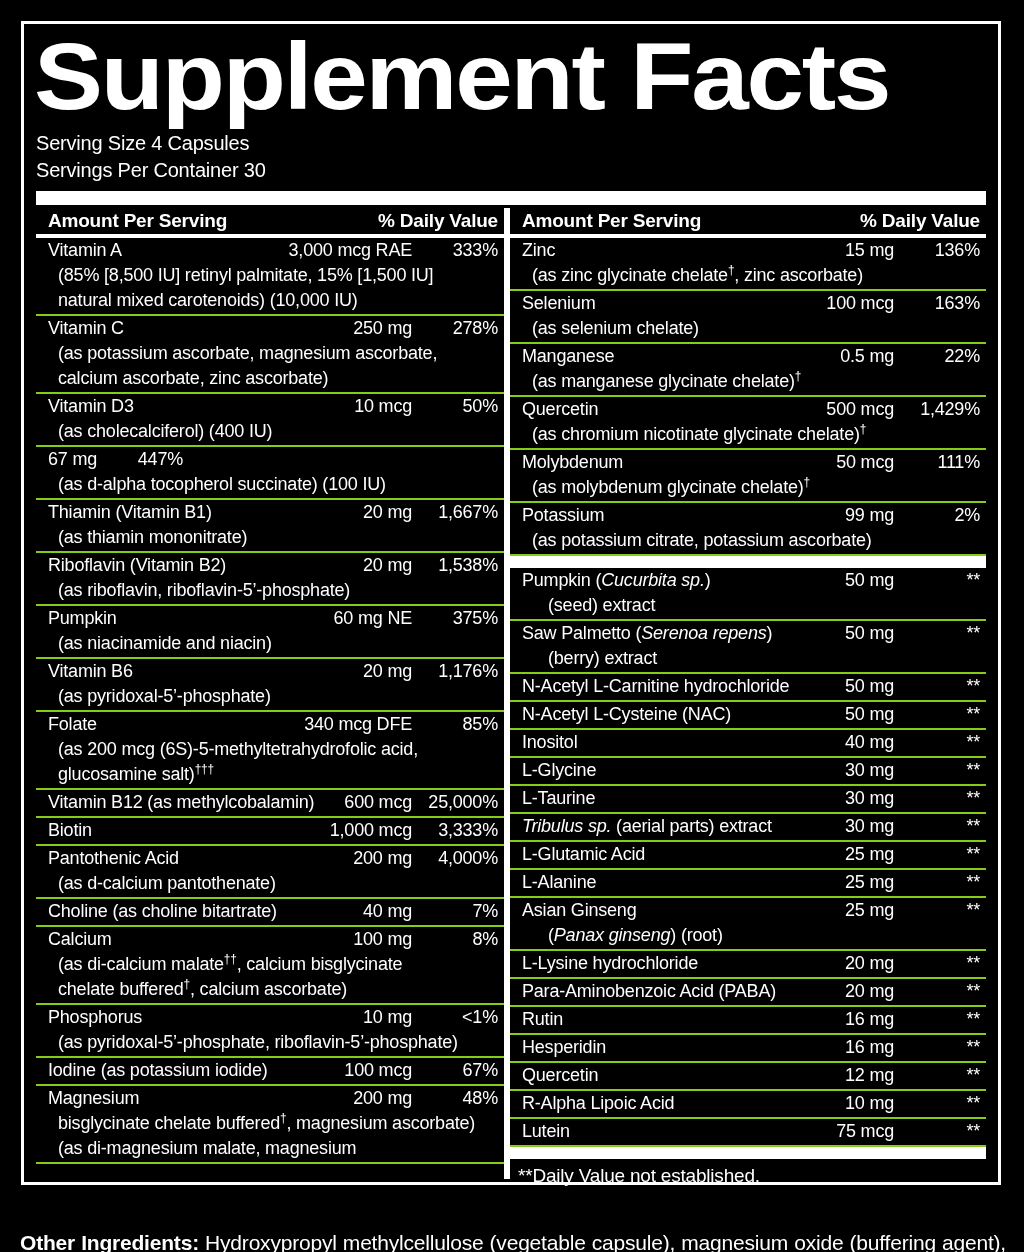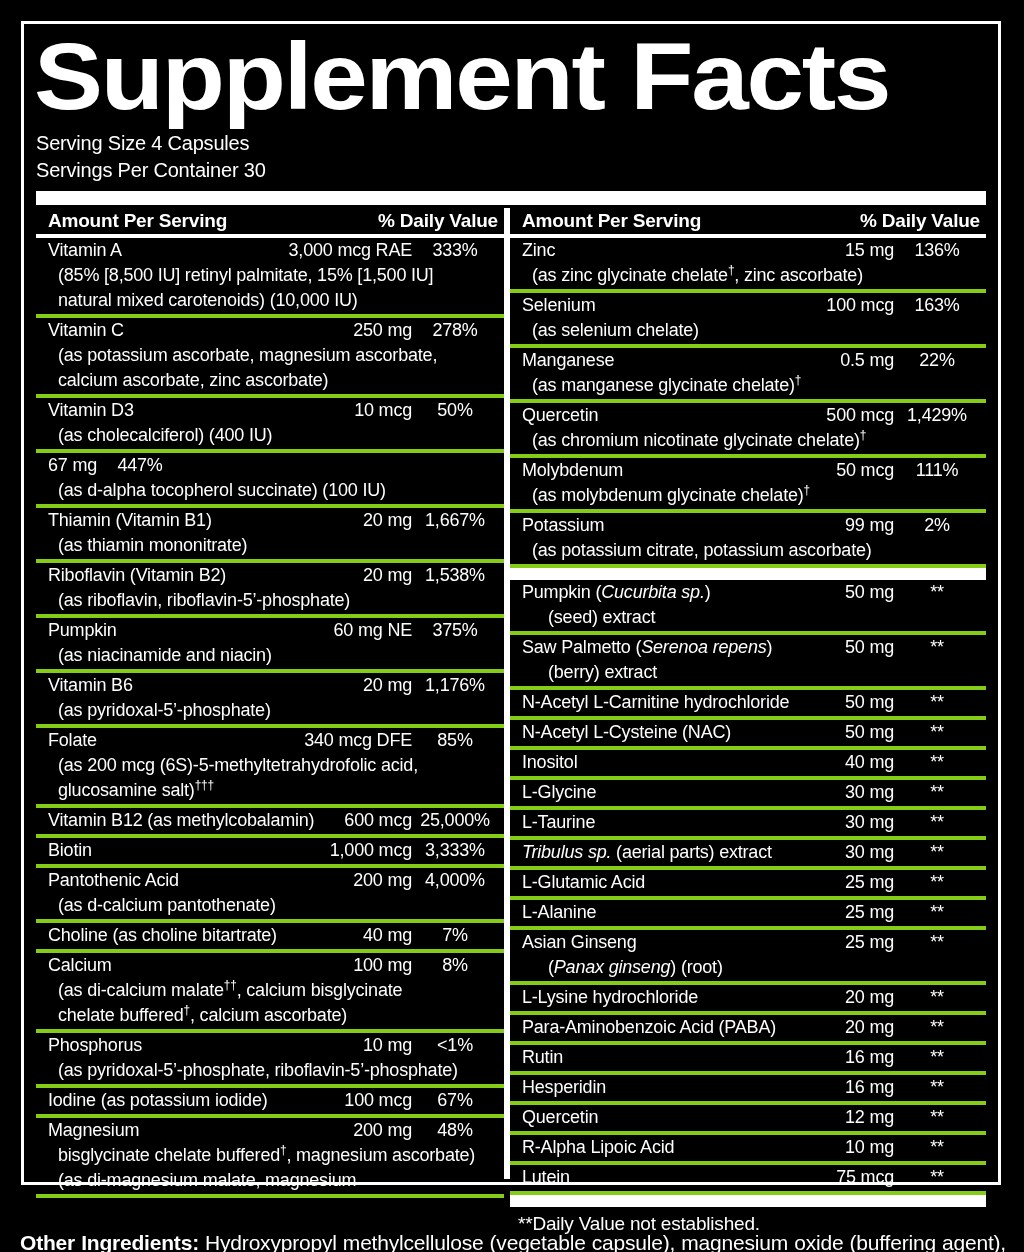--- a/index.html
+++ b/index.html
@@ -8,25 +8,25 @@
   .title{font-weight:bold;font-size:94px;line-height:90px;letter-spacing:-2px;white-space:nowrap;transform:scaleX(1.10);transform-origin:left center;margin:0 0 8px -2px;}
   .serving-info{font-size:20px;line-height:27px;letter-spacing:-0.2px;}
   .thick-bar{height:14px;background:#fff;margin-top:7px;}
   .columns{flex:1;display:flex;margin-top:3px;min-height:0;}
   .column{background:#000;display:flex;flex-direction:column;}
   .column.left{width:468px;}
   .column.right{flex:1;}
   .v-divider{width:6px;background:#fff;}
   .col-header{display:flex;justify-content:space-between;align-items:baseline;font-weight:bold;font-size:19px;letter-spacing:-0.2px;padding:2px 6px 2px 12px;border-bottom:4px solid #fff;}
   .rows{display:block;}
-  .row{border-bottom:4px solid #84cc16;padding:0 6px 1px 12px;font-size:18px;line-height:25px;letter-spacing:-0.2px;}
+  .row{border-bottom:2px solid #84cc16;padding:0 6px 1px 12px;font-size:18px;line-height:25px;letter-spacing:-0.2px;}
   .row-main{display:flex;align-items:baseline;white-space:nowrap;}
   .row-name{flex:1 1 auto;overflow:visible;}
   .row-amt{flex:0 0 auto;}
-  .row-pct{flex:0 0 auto;width:86px;text-align:center;}
+  .row-pct{flex:0 0 auto;width:86px;text-align:right;}
   .row-sub{padding-left:10px;white-space:nowrap;}
   .row-sub.i2{padding-left:26px;}
   sup{font-size:66%;vertical-align:super;line-height:0;}
   i{font-style:italic;}
   .section-bar{height:12px;background:#fff;}
   .footnote{font-size:19px;letter-spacing:-0.2px;padding:6px 6px 0 8px;}
   .other-ingredients{position:absolute;left:20px;top:1190px;width:986px;font-size:21px;line-height:31px;letter-spacing:-0.2px;text-align:justify;margin-top:37px;}
   .other-ingredients b{font-weight:bold;}
 </style>
 </head>

